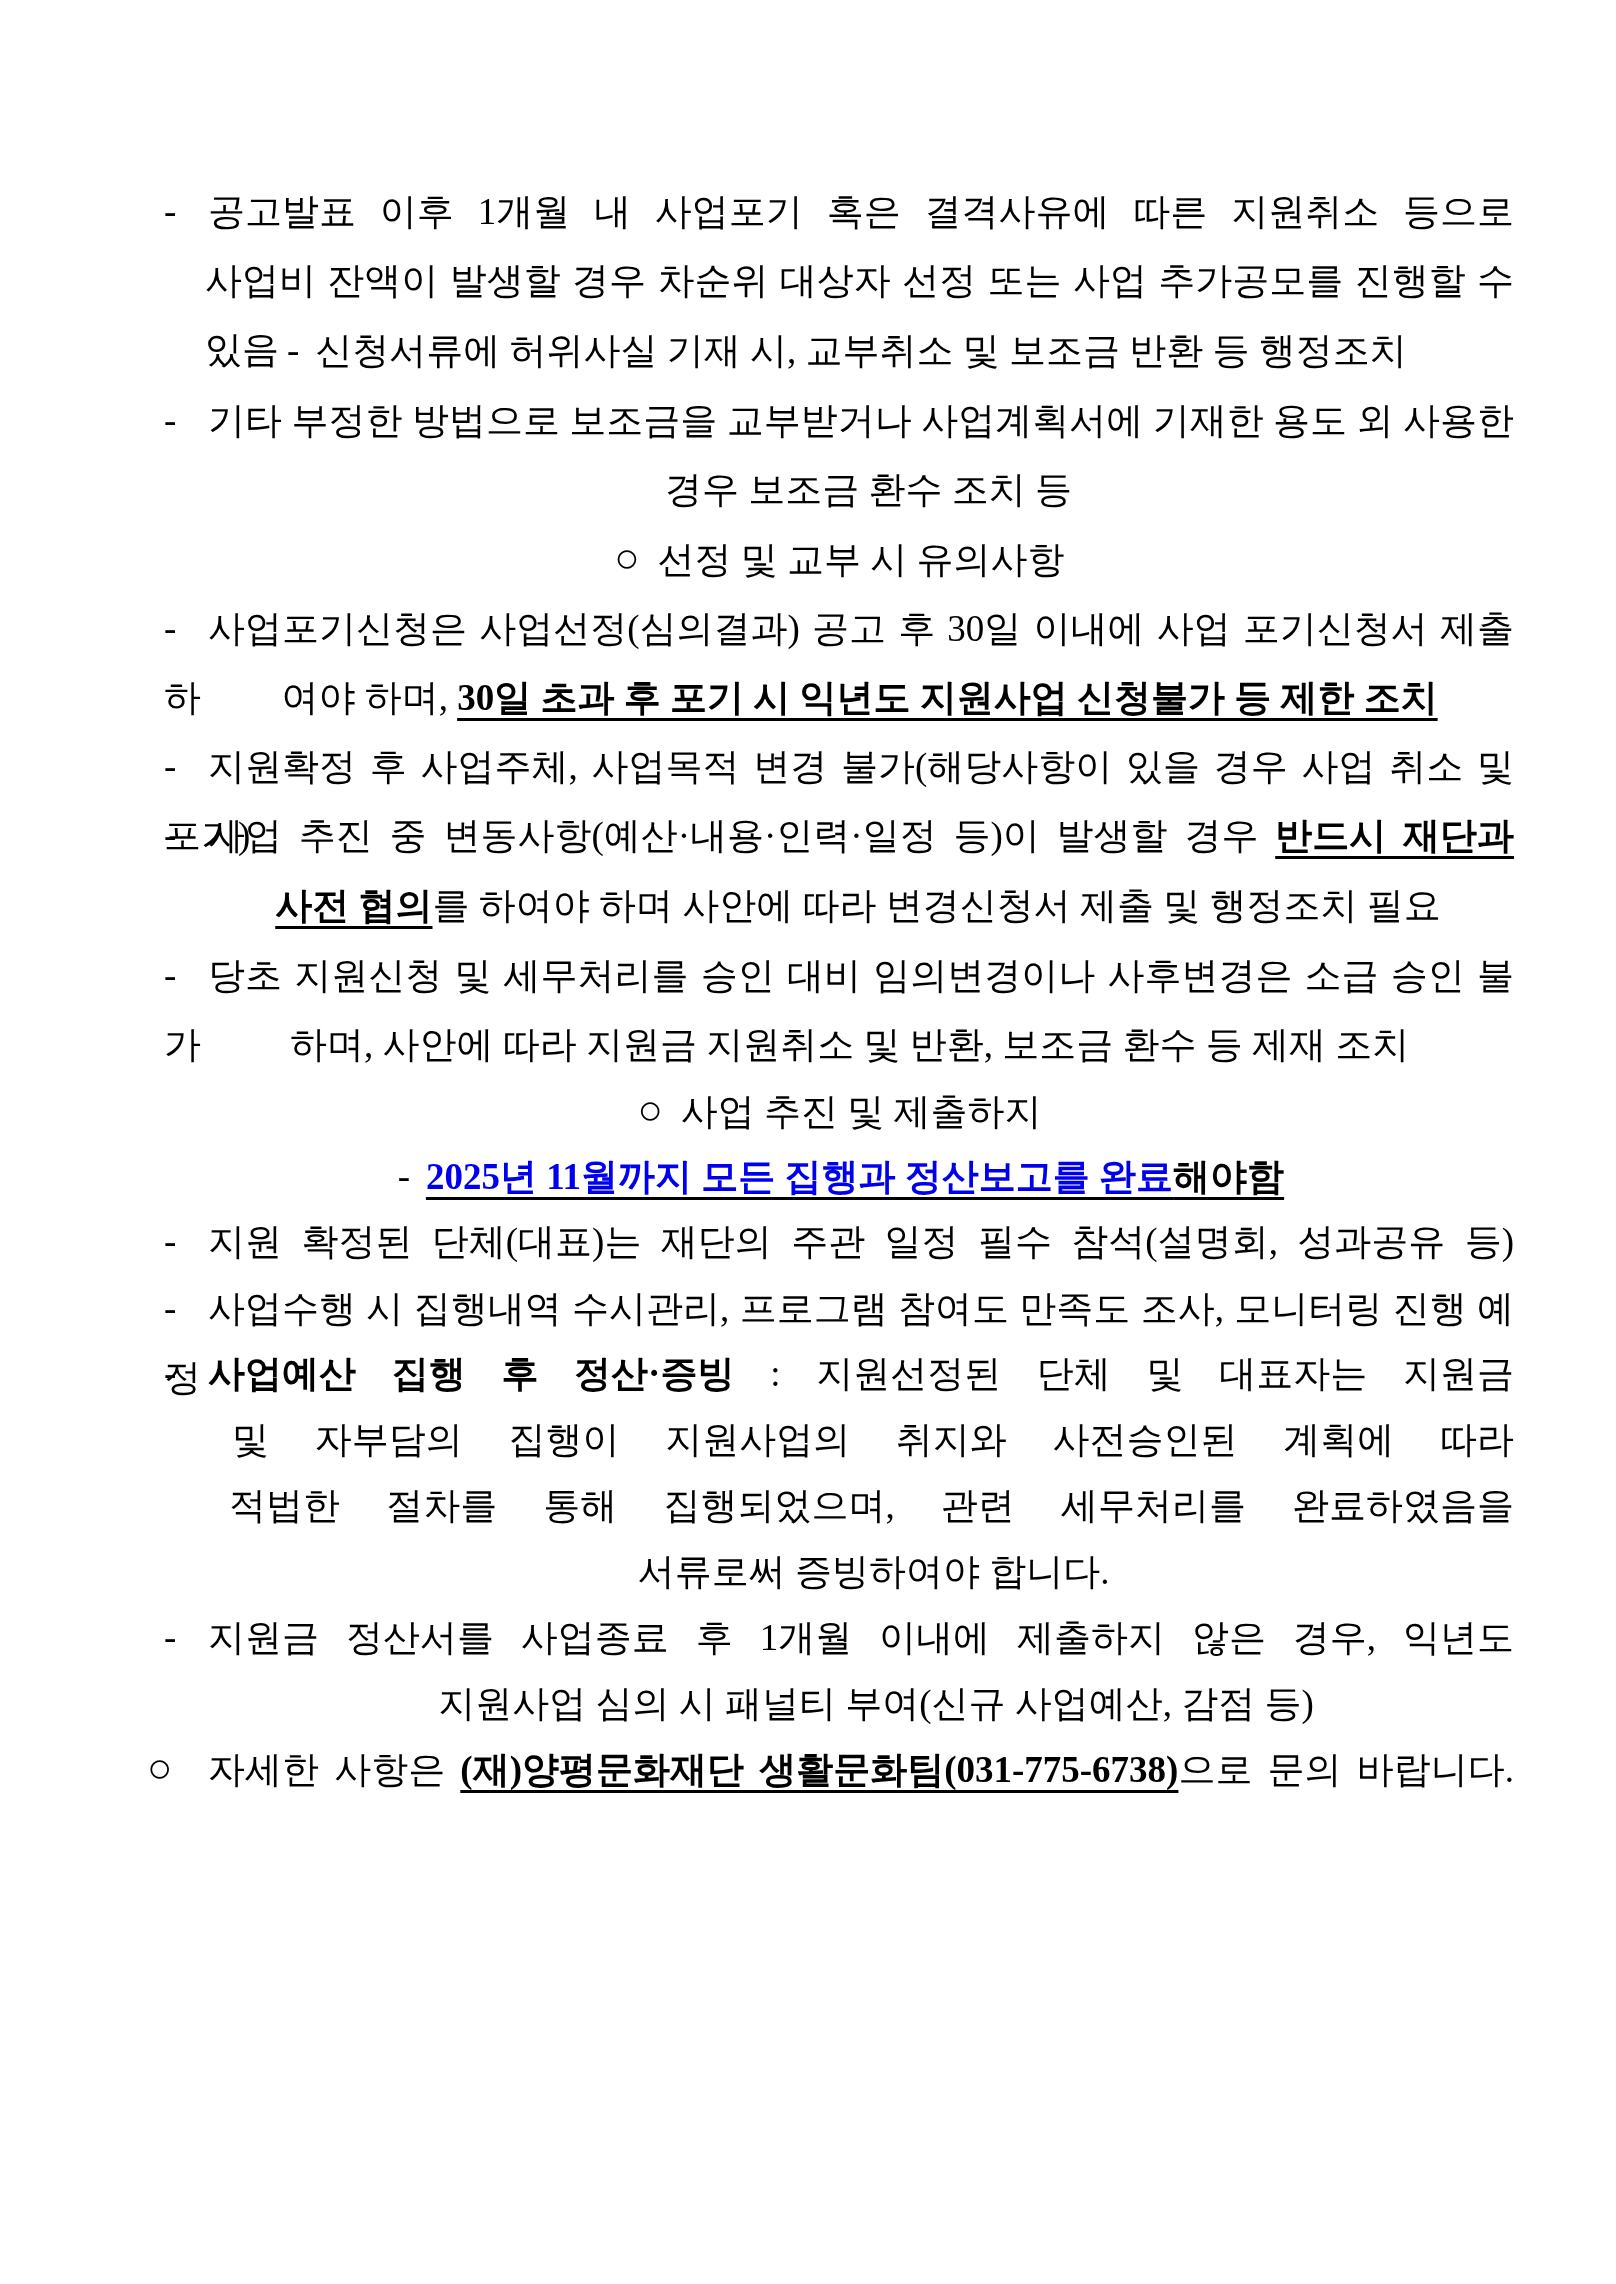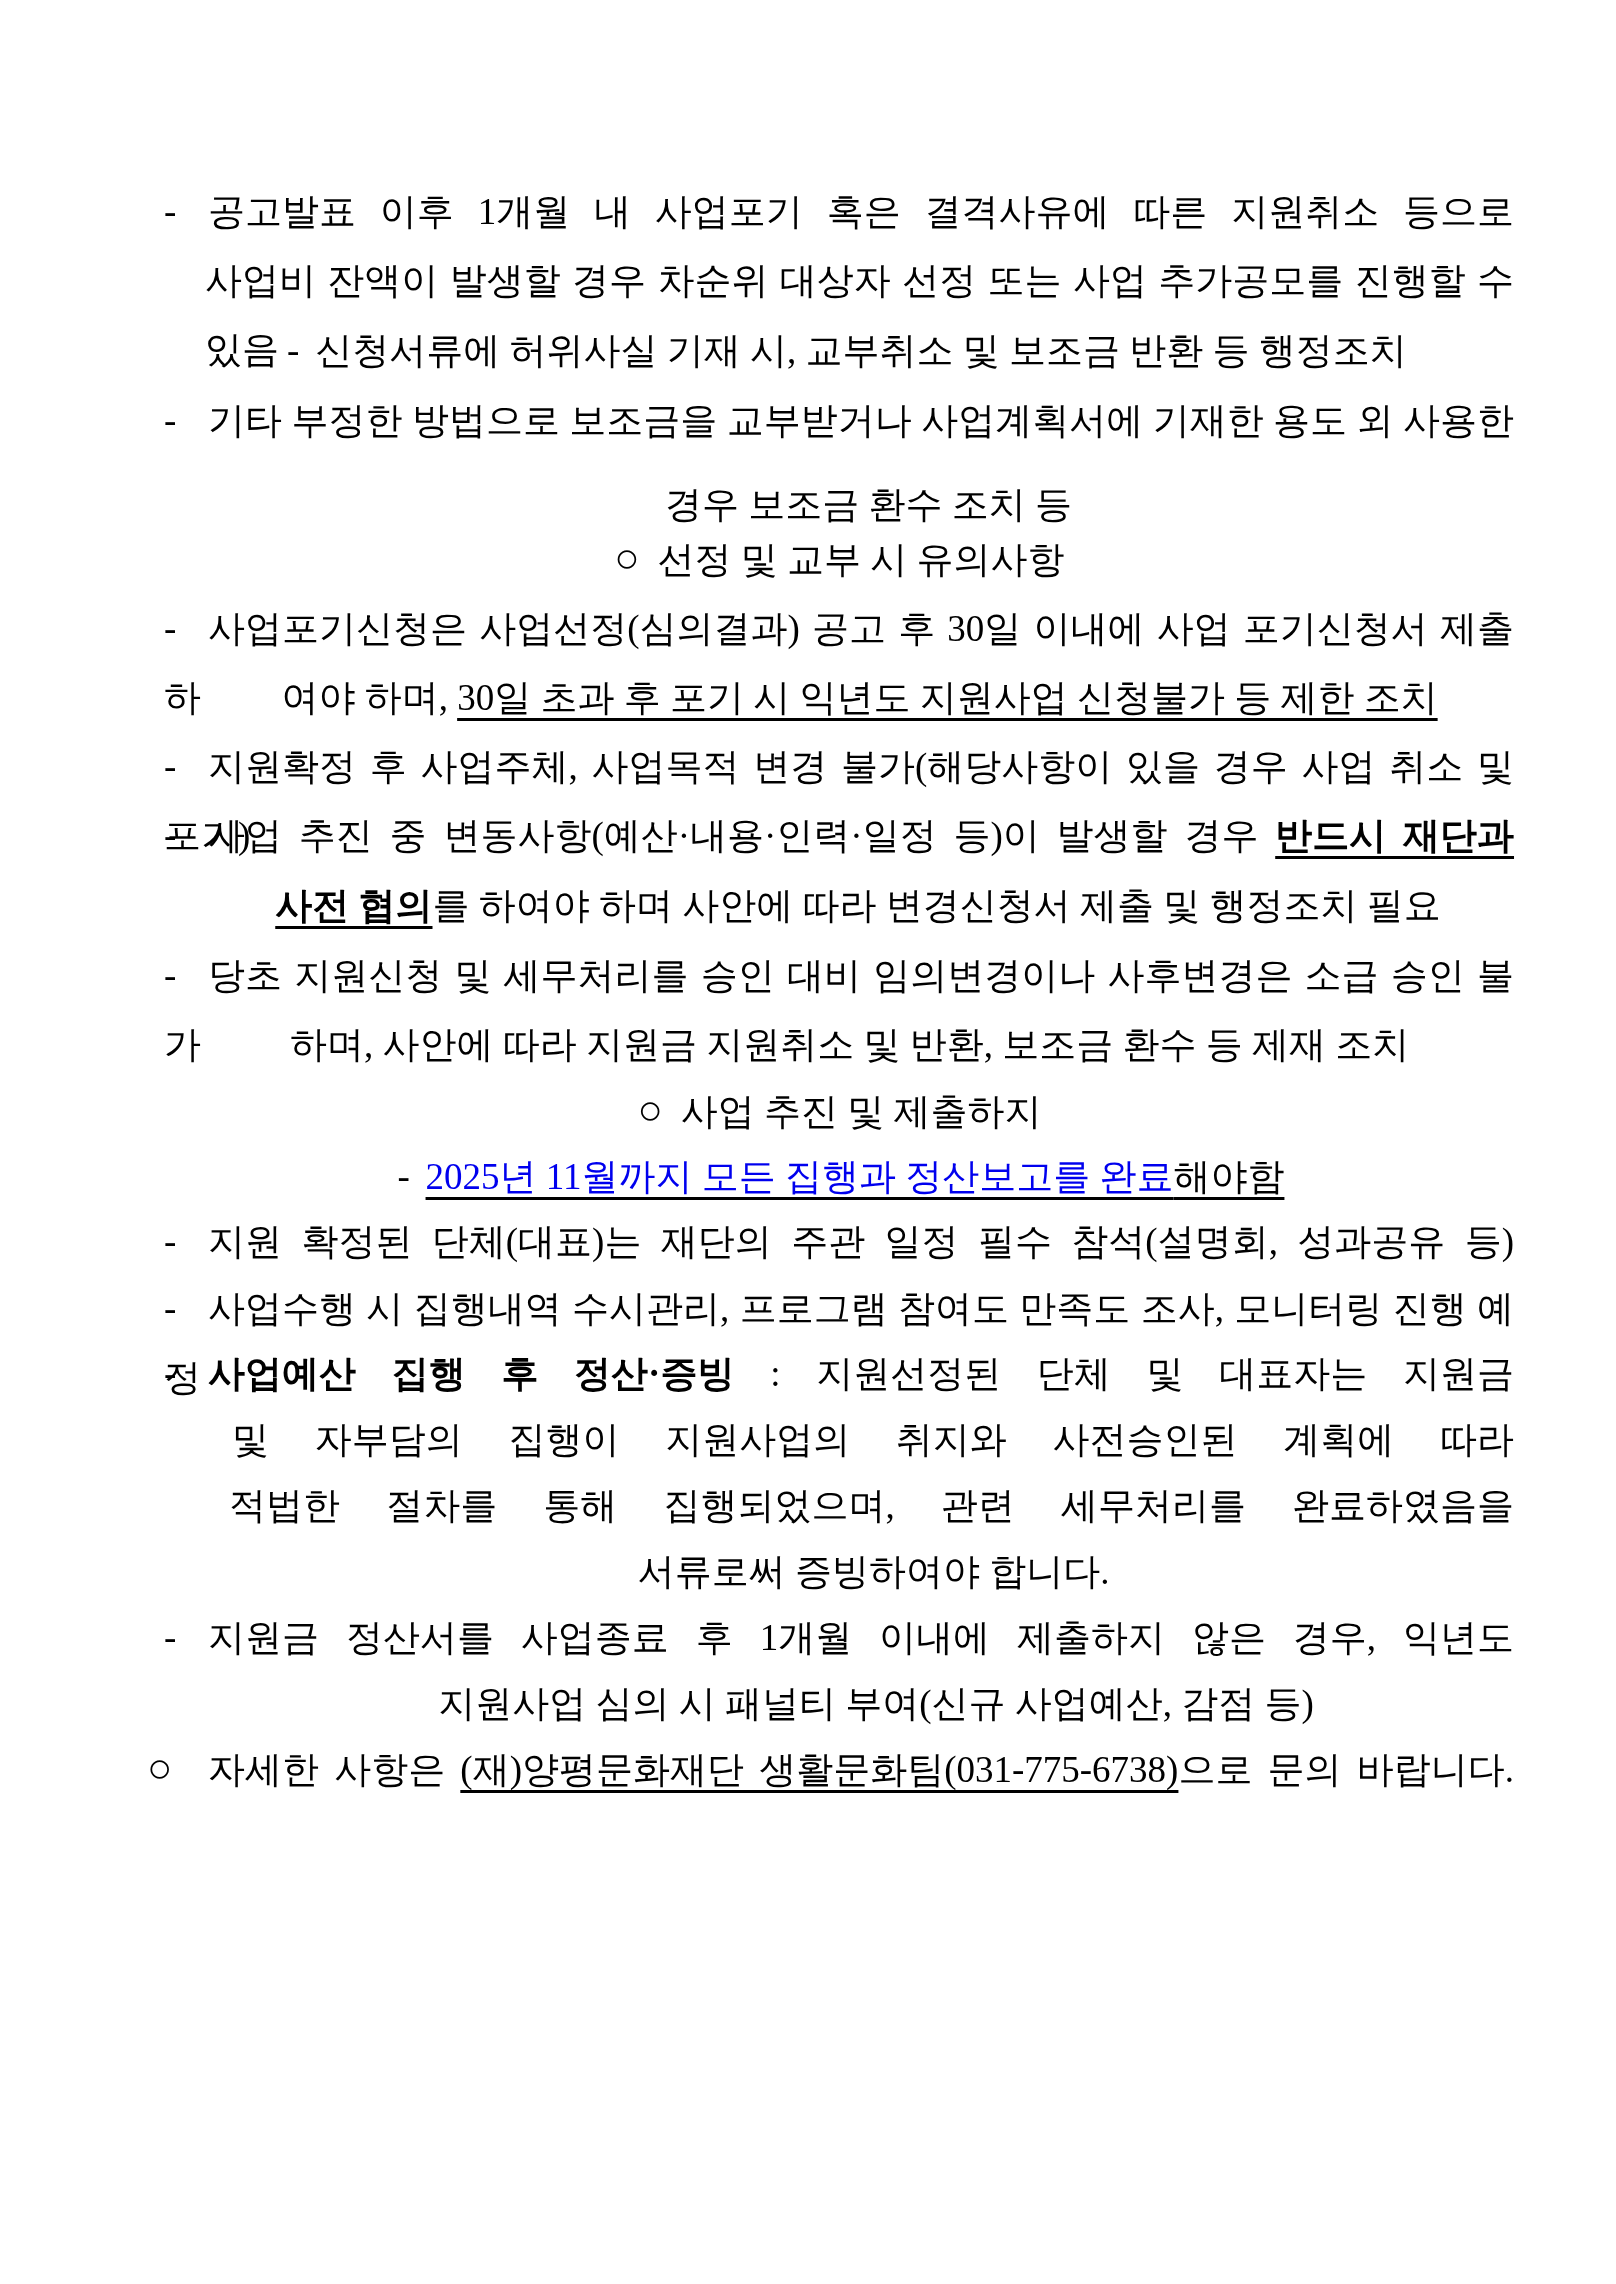--- a/index.html
+++ b/index.html
@@ -39,20 +39,21 @@
   .circle {
     display: inline-block;
     width: 61px;
     font-size: 42px;
   }
   .u, .bu, .uwrap {
     text-decoration: underline;
     text-decoration-thickness: 2.5px;
     text-underline-offset: 7.6px;
     text-decoration-color: #000000;
+    font-weight: bold;
   }
   .b, .bu {
     font-weight: bold;
   }
   .blue {
     color: #0000ee;
   }
 </style>
 </head>
 <body>
@@ -60,21 +61,21 @@
 <div class="page">
 
   <div class="line j" style="top:177px"><span class="dash">-</span><span>공고발표 이후 1개월 내 사업포기 혹은 결격사유에 따른 지원취소 등으로</span></div>
 
   <div class="line j" style="top:246px;left:205px"><span>사업비 잔액이 발생할 경우 차순위 대상자 선정 또는 사업 추가공모를 진행할 수 있음</span></div>
 
   <div class="line" style="top:316px"><span class="dash">-</span><span>신청서류에 허위사실 기재 시, 교부취소 및 보조금 반환 등 행정조치</span></div>
 
   <div class="line j" style="top:386px"><span class="dash">-</span><span>기타 부정한 방법으로 보조금을 교부받거나 사업계획서에 기재한 용도 외 사용한</span></div>
 
-  <div class="line" style="top:470px;left:223px"><span>경우 보조금 환수 조치 등</span></div>
+  <div class="line" style="top:455px;left:223px"><span>경우 보조금 환수 조치 등</span></div>
 
   <div class="line" style="top:524px;left:147px"><span class="circle">○</span><span>선정 및 교부 시 유의사항</span></div>
 
   <div class="line j" style="top:594px"><span class="dash">-</span><span>사업포기신청은 사업선정(심의결과) 공고 후 30일 이내에 사업 포기신청서 제출하</span></div>
 
   <div class="line" style="top:663px;left:205px"><span>여야 하며, </span><span class="u">30일 초과 후 포기 시 익년도 지원사업 신청불가 등 제한 조치</span></div>
 
   <div class="line j" style="top:732px"><span class="dash">-</span><span>지원확정 후 사업주체, 사업목적 변경 불가(해당사항이 있을 경우 사업 취소 및 포기)</span></div>
 
   <div class="line j" style="top:801px"><span class="dash">-</span><span>사업 추진 중 변동사항(예산·내용·인력·일정 등)이 발생할 경우 </span><span class="bu">반드시 재단과</span></div>

